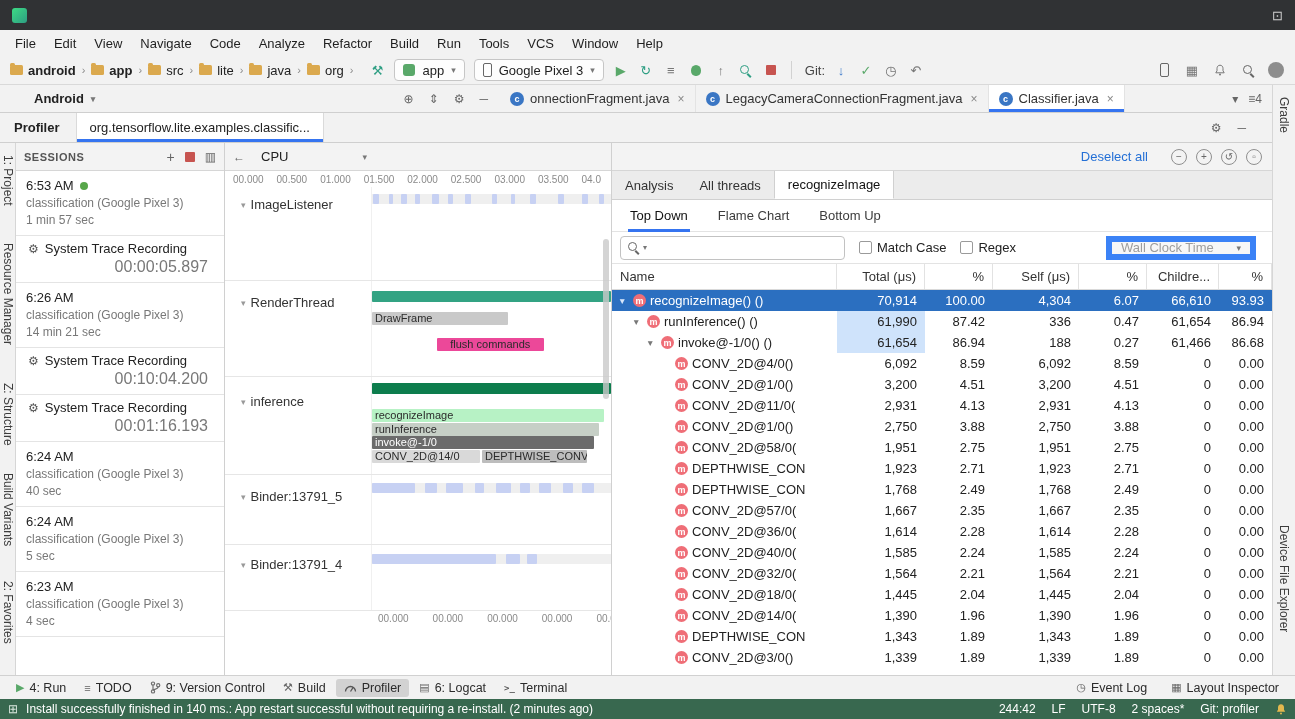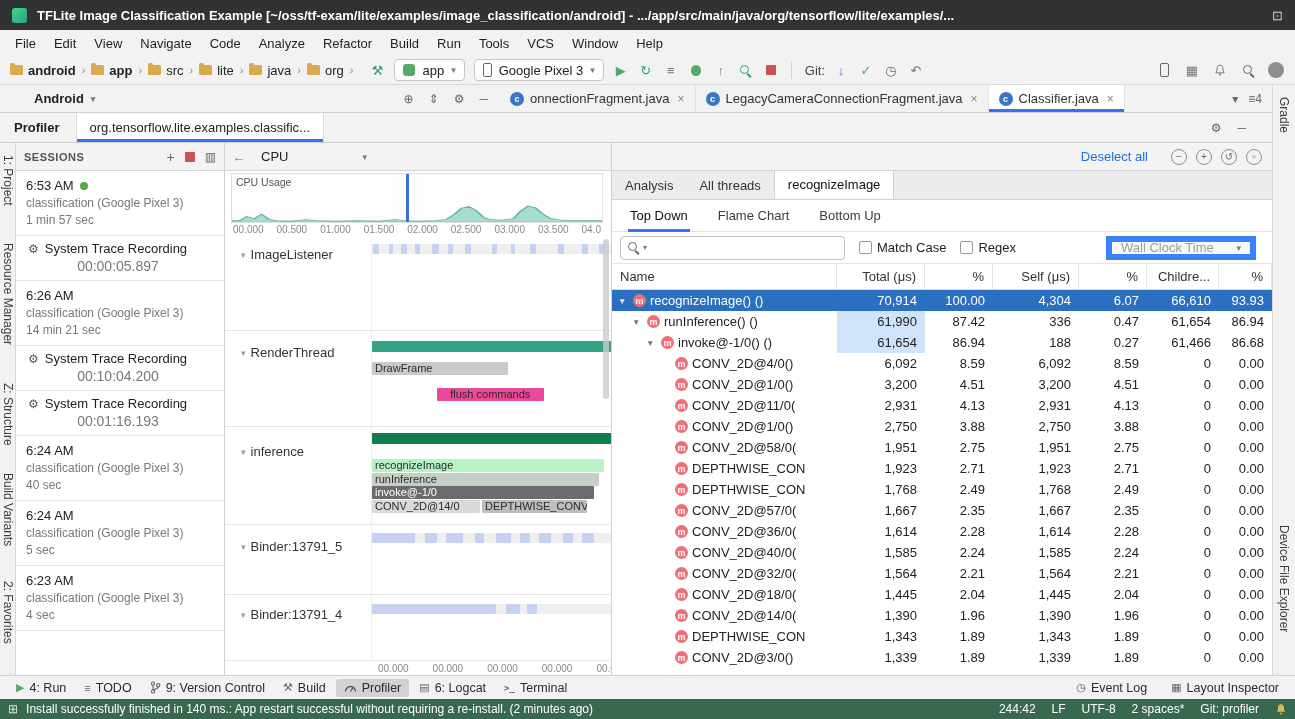--- a/index.html
+++ b/index.html
@@ -76,21 +76,21 @@
 
 #sess-list{overflow:hidden}
 .sess-item,.rec-item{border-bottom:1px solid #e4e4e4;background:#fff}
 .sess-item{padding:7px 10px 8px}
 .sess-time-row{display:flex;align-items:center;gap:6px}
 .live-dot{width:8px;height:8px;border-radius:50%;background:#57a64a}
 .sess-sub{font-size:12px;color:#787878;margin-top:3px}
 .rec-item{padding:5px 10px 6px 12px}
 .rec-row{display:flex;align-items:center;gap:6px}
 .rec-row .hicon{font-size:12px;color:#555}
-.rec-dur{font-size:14px;color:#787878;text-align:center;margin-top:2px;padding-right:6px}
+.rec-dur{font-size:16px;color:#787878;text-align:right;margin-top:2px;padding-right:6px}
 
 #usage{flex:none;padding:2px 8px 0 6px}
 #usage-chart{position:relative;height:50px;background:#fdfdfd;border:1px solid #e2e2e2}
 #usage-svg{position:absolute;left:0;top:0;width:100%;height:100%}
 #usage-label{position:absolute;left:4px;top:2px;font-size:10.5px;color:#555;z-index:2}
 #sel-line{position:absolute;top:0;bottom:0;width:3px;background:#3c6fd4;z-index:1}
 #time-axis{display:flex;justify-content:space-between;font-size:10px;color:#8a8a8a;padding:1px 2px;height:14px}
 #lanes{flex:none}
 .lane{position:relative;border-bottom:1px solid #e6e6e6;display:flex}
 .lane-name{width:147px;flex:none;display:flex;align-items:flex-start;gap:5px;padding-left:16px;font-size:13px;color:#333;border-right:1px solid #f0f0f0}
@@ -137,21 +137,20 @@
 .bi{font-size:11px}
 #statusbar{position:absolute;top:699px;left:0;width:1295px;height:20px;background:#38684f;color:#fff;display:flex;align-items:center;padding:0 8px;gap:8px;font-size:12px}
 #status-right{margin-left:auto;display:flex;align-items:center;gap:16px;white-space:nowrap}
 #status-msg{white-space:nowrap;overflow:hidden}
 </style>
 </head>
 <body>
 
 <div id="titlebar">
   <span class="appico"></span>
-  <span id="win-title">TFLite Image Classification Example [~/oss/tf-exam/lite/examples/image_classification/android] - .../app/src/main/java/org/tensorflow/lite/examples/...</span>
   <span id="win-ctl">⊡</span>
 </div>
 
 <div id="menubar">
     <div class="menu-item">File</div>
     <div class="menu-item">Edit</div>
     <div class="menu-item">View</div>
     <div class="menu-item">Navigate</div>
     <div class="menu-item">Code</div>
     <div class="menu-item">Analyze</div>
@@ -398,27 +397,20 @@
 
 <div id="cpu-panel" class="panel">
   <div class="panel-head" id="cpu-head">
     <span class="hicon">←</span>
     <span class="cpu-dd">
       <span>CPU</span>
       <span class="caret">▾</span>
     </span>
   </div>
   <div id="usage">
-    <div id="usage-chart">
-      <span id="usage-label">CPU Usage</span>
-      <svg id="usage-svg" viewBox="0 0 100 40" preserveAspectRatio="none">
-          <polygon points="0,40 0,38.9 2,38.9 4,35.4 6,37.3 8,33.5 10,37.7 12,38.9 16,39.2 20,38.1 23,38.9 28,39.2 34,38.9 40,39.2 44,38.1 47,38.9 50,39.2 55,38.9 58,37.7 60,33.9 62,28.6 64,27.1 66,30.5 68,36.2 70,38.1 73,38.5 76,37.3 78,30.9 80,26.7 82,28.2 84,33.2 86,37.0 89,38.5 93,38.9 100,38.9 100,40" fill="#a9dcd1" stroke="#5cb8a4" stroke-width="0.6"></polygon>
-        </svg>
-      <div id="sel-line" style="left: 47%;"></div>
-    </div>
     <div id="time-axis">
         <span class="tick">00.000</span>
         <span class="tick">00.500</span>
         <span class="tick">01.000</span>
         <span class="tick">01.500</span>
         <span class="tick">02.000</span>
         <span class="tick">02.500</span>
         <span class="tick">03.000</span>
         <span class="tick">03.500</span>
         <span class="tick">04.0</span>

